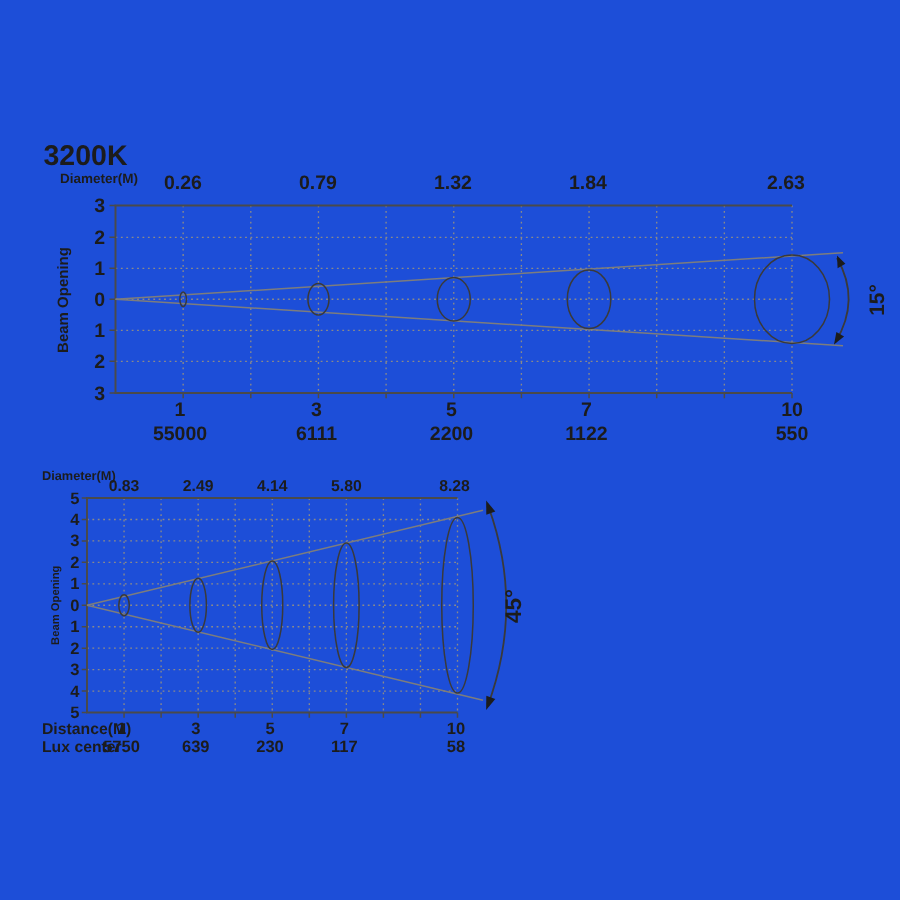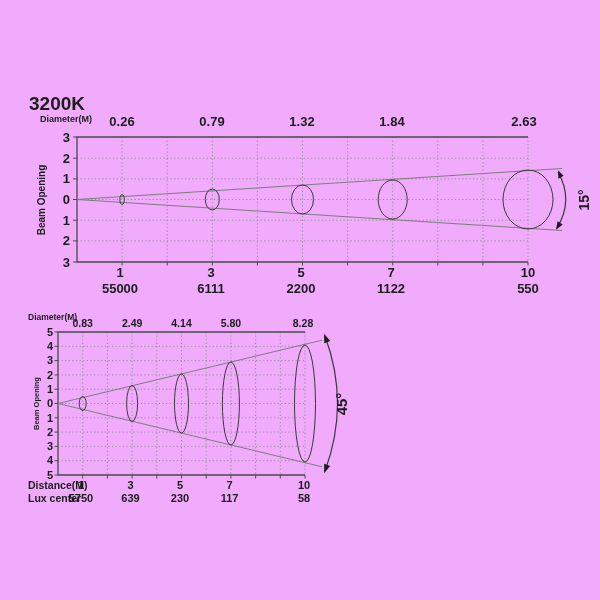--- a/index.html
+++ b/index.html
@@ -1,16 +1,16 @@
 <!DOCTYPE html>
 <html><head>
 <meta charset="utf-8">
 <style>
   html,body{margin:0;padding:0;background:#ffffff;width:600px;height:600px;overflow:hidden;}
-  #stage{position:relative;width:600px;height:600px;background:#f0abfc;}
+  #stage{position:relative;width:600px;height:600px;background:#1d4ed8;}
   svg{position:absolute;left:0;top:0;}
   svg text{font-family:"Liberation Sans","DejaVu Sans",sans-serif;fill:#1c1c1c;}
   .t-title{font-size:19px;font-weight:700;}
   .t-axis-cap{font-size:9px;font-weight:700;}
   .t-axis-cap-sm{font-size:8.5px;font-weight:700;}
   .t-num-lg{font-size:13px;font-weight:700;}
   .t-num-md{font-size:11px;font-weight:700;}
   .t-num-sm{font-size:10.5px;font-weight:700;}
   .t-rot{font-size:10px;font-weight:700;}
   .t-rot-sm{font-size:7.5px;font-weight:700;}

